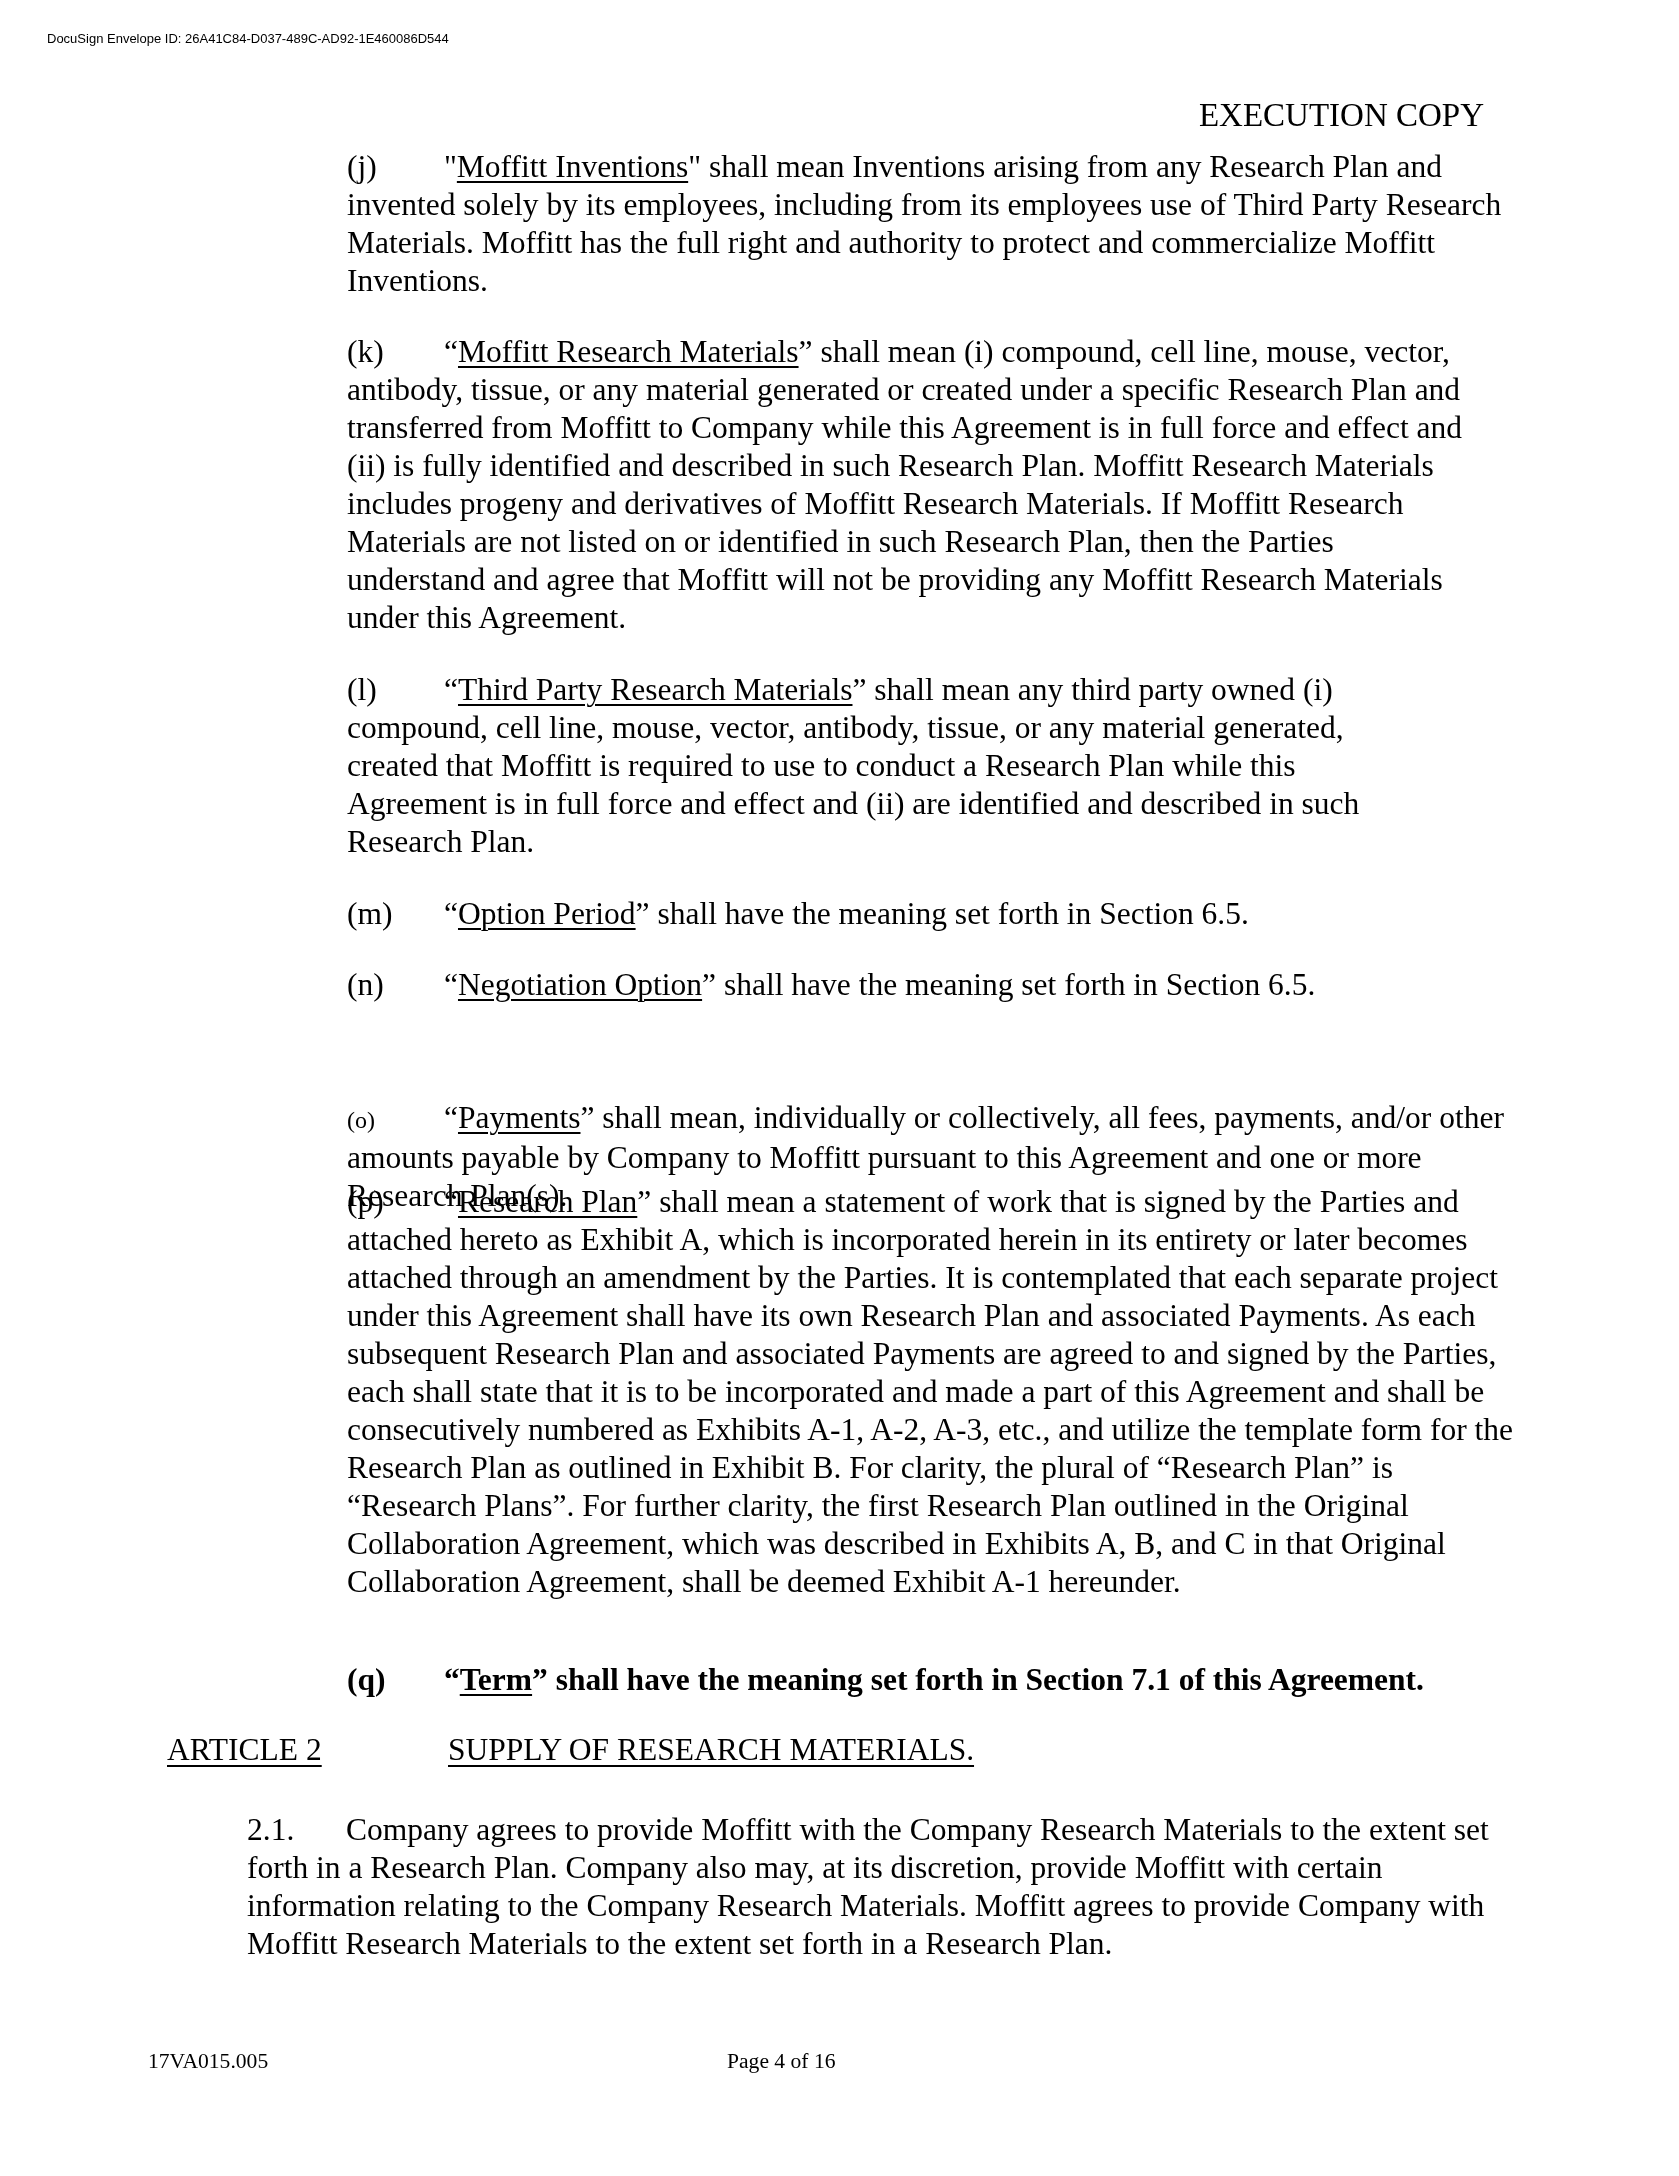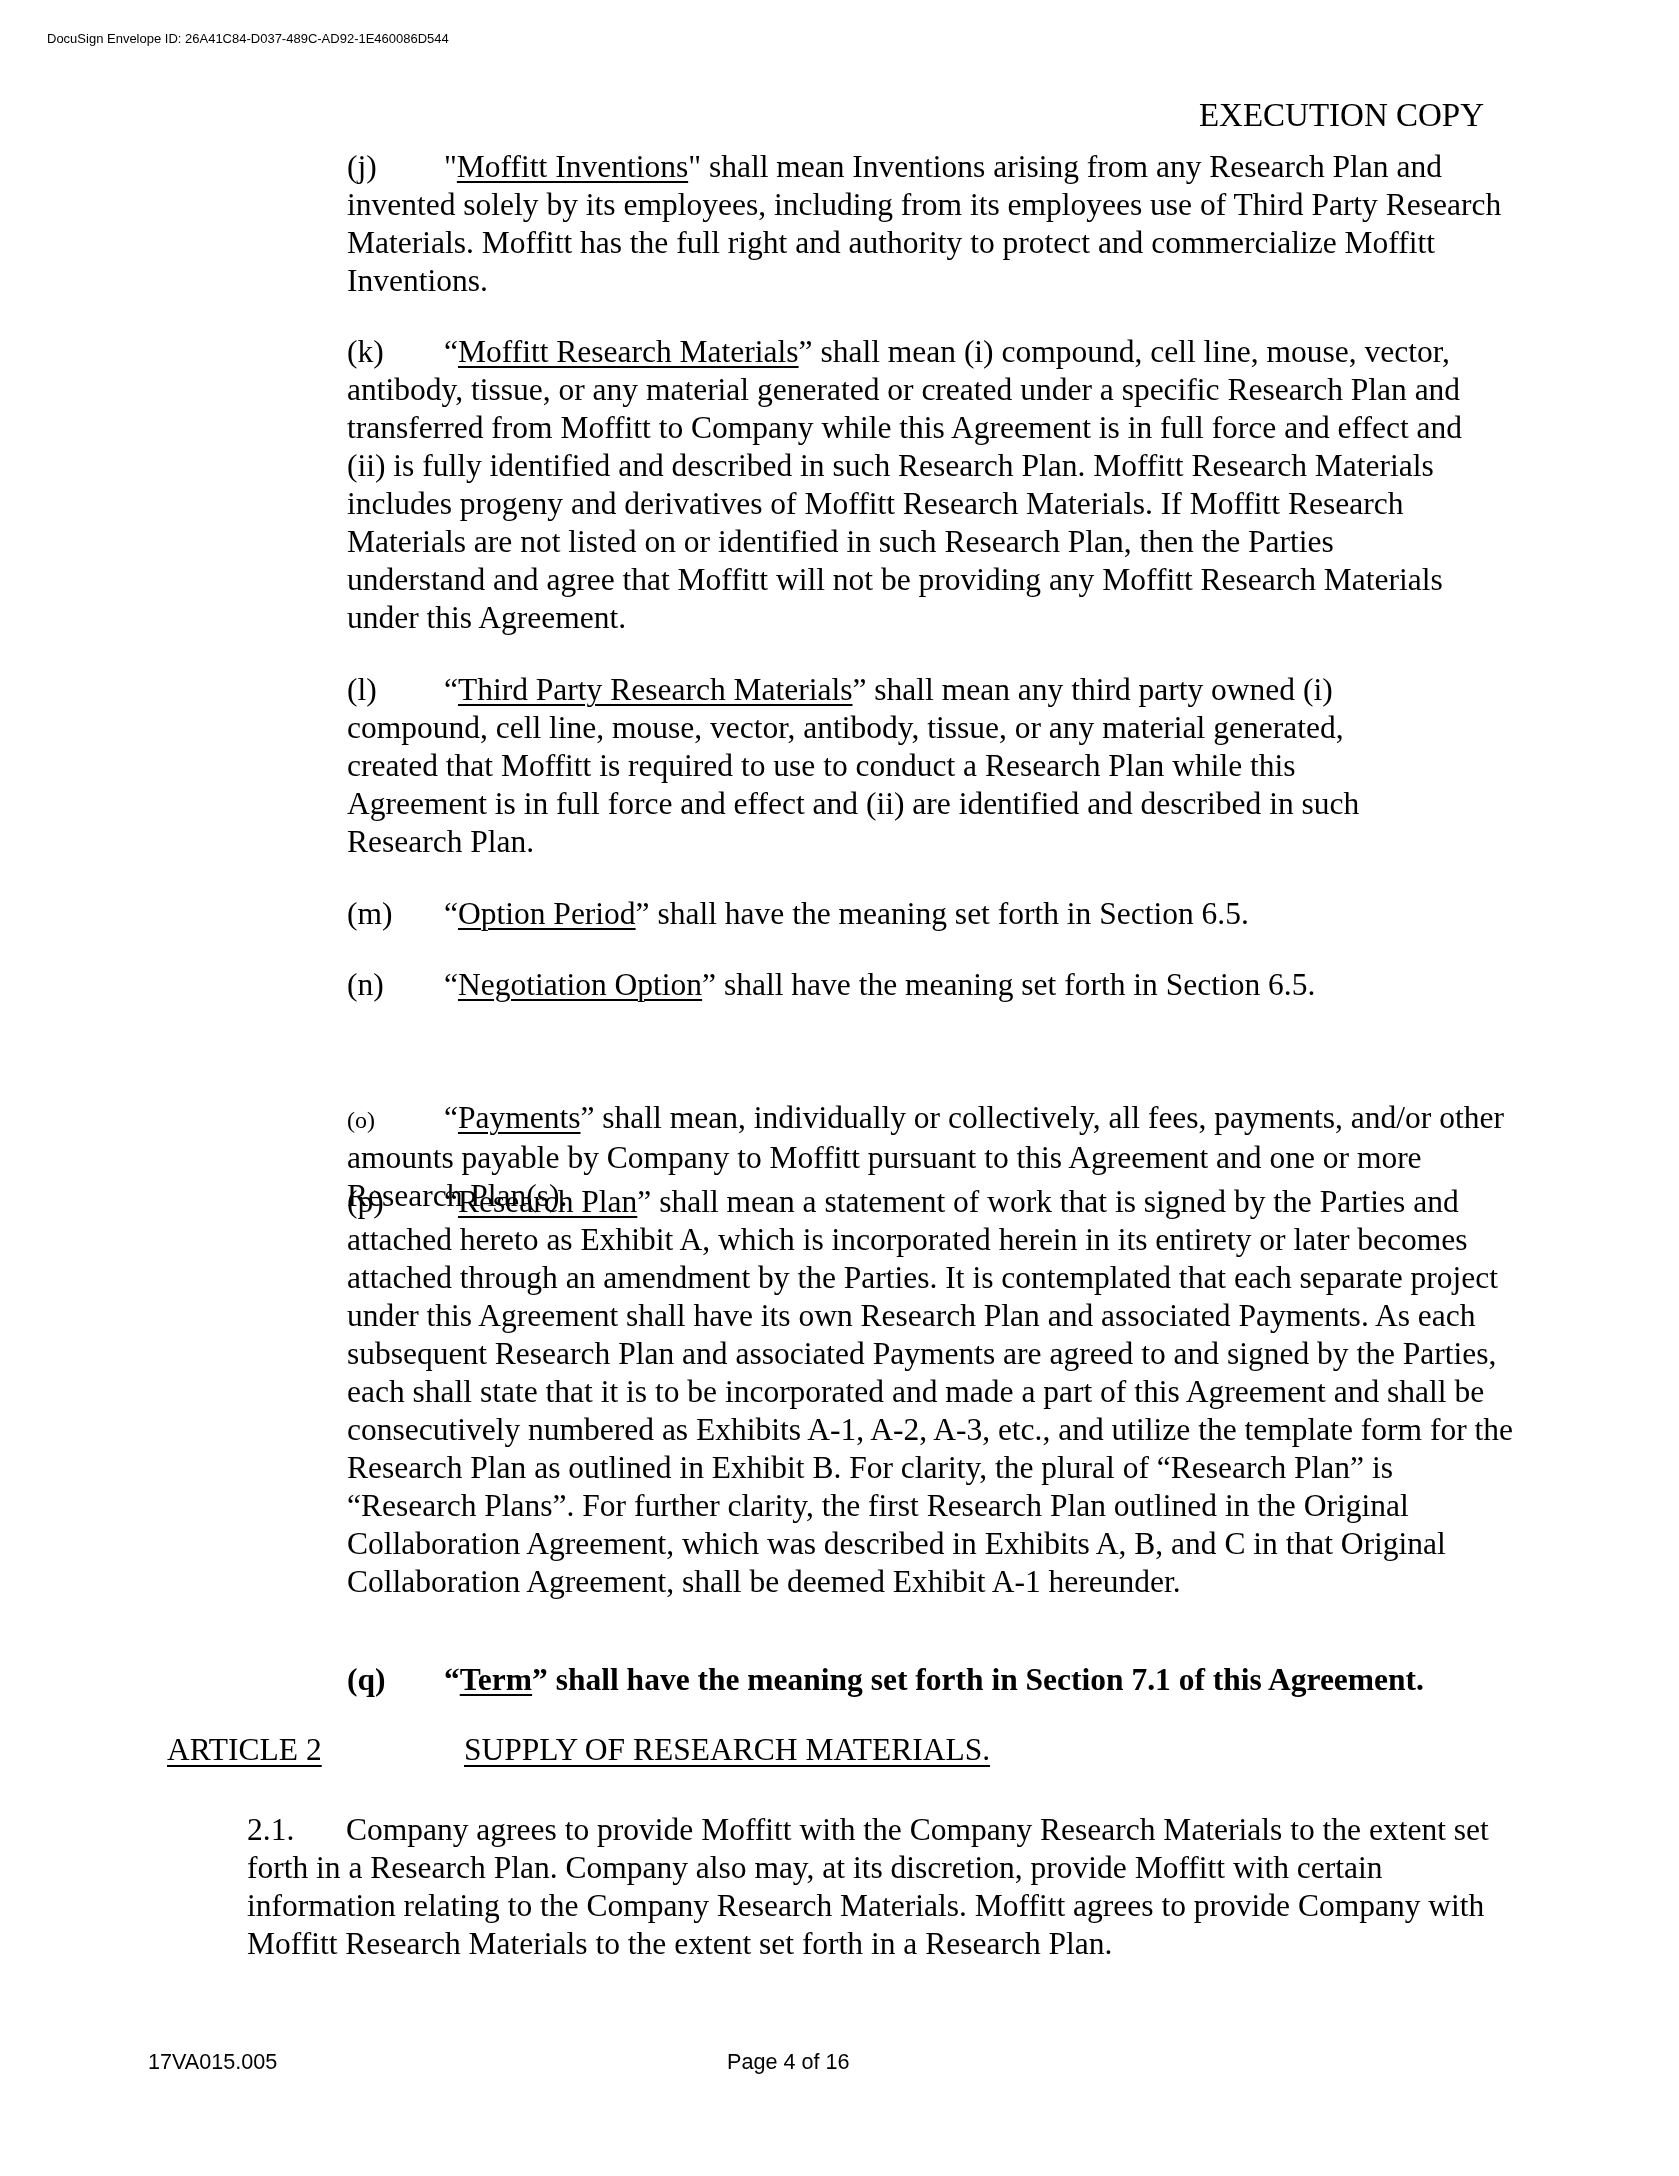--- a/index.html
+++ b/index.html
@@ -5,21 +5,21 @@
   html, body { margin: 0; padding: 0; background: #ffffff; }
   body { width: 1680px; height: 2176px; position: relative; overflow: hidden; color: #000; }
   .envelope { position: absolute; left: 47px; top: 31px; font-family: "Liberation Sans", sans-serif; font-size: 13px; }
   .exec { position: absolute; right: 196px; top: 97px; font-family: "Liberation Serif", serif; font-size: 33px; }
   .para { position: absolute; font-family: "Liberation Serif", serif; font-size: 31.5px; line-height: 38px; }
   .para p { margin: 0; }
   .lbl { display: inline-block; width: 97px; }
   .lbl.small { font-size: 24px; }
   .u { text-decoration: underline; text-decoration-thickness: 1.8px; text-underline-offset: 3.6px; }
   .article { position: absolute; top: 1732px; font-family: "Liberation Serif", serif; font-size: 31.5px; text-decoration: underline; text-decoration-thickness: 1.8px; text-underline-offset: 4.5px; margin-left: 19px; }
-  .footer { position: absolute; top: 2049px; font-family: Liberation Sans, sans-serif; font-size: 21.6px; text-align: center; }
+  .footer { position: absolute; top: 2049px; font-family: Liberation Serif, serif; font-size: 21.6px; text-align: center; }
 </style>
 </head>
 <body>
 
 <div class="envelope">DocuSign Envelope ID: 26A41C84-D037-489C-AD92-1E460086D544</div>
 <div class="exec">EXECUTION COPY</div>
 
 <div class="para" style="left:347px; top:148px; width:1161px;">
   <p><span class="lbl">(j)</span><span>"</span><span class="u">Moffitt Inventions</span><span>"</span><span> shall mean Inventions arising from any Research Plan and invented solely by its employees, including from its employees use of Third Party Research Materials.  Moffitt has the full right and authority to protect and commercialize Moffitt Inventions.</span></p>
 </div>
@@ -46,21 +46,21 @@
 
 <div class="para" style="left:347px; top:1183px; width:1170px;">
   <p><span class="lbl">(p)</span><span>“</span><span class="u">Research Plan</span><span>”</span><span> shall mean a statement of work that is signed by the Parties and attached hereto as Exhibit A, which is incorporated herein in its entirety or later becomes attached through an amendment by the Parties. It is contemplated that each separate project under this Agreement shall have its own Research Plan and associated Payments. As each subsequent Research Plan and associated Payments are agreed to and signed by the Parties, each shall state that it is to be incorporated and made a part of this Agreement and shall be consecutively numbered as Exhibits A-1, A-2, A-3, etc., and utilize the template form for the Research Plan as outlined in Exhibit B.  For clarity, the plural of “Research Plan” is “Research Plans”. For further clarity, the first Research Plan outlined in the Original Collaboration Agreement, which was described in Exhibits A, B, and C in that Original Collaboration Agreement, shall be deemed Exhibit A-1 hereunder.</span></p>
 </div>
 
 <div class="para" style="left:347px; top:1661px; width:1170px;font-weight:bold;">
   <p><span class="lbl">(q)</span><span>“</span><span class="u">Term</span><span>”</span><span> shall have the meaning set forth in Section 7.1 of this Agreement.</span></p>
 </div>
 
 <div class="article" style="left:148px; width:207px; white-space:pre;">ARTICLE 2</div>
-<div class="article" style="left:445px;font-family:Liberation Serif, serif;">SUPPLY OF RESEARCH MATERIALS.</div>
+<div class="article" style="left:429px;font-family:Liberation Serif, serif;">SUPPLY OF RESEARCH MATERIALS.</div>
 
 <div class="para" style="left:247px; top:1811px; width:1260px;">
   <p><span class="lbl" style="width:99px;">2.1.</span><span>Company agrees to provide Moffitt with the Company Research Materials to the extent set forth in a Research Plan.  Company also may, at its discretion, provide Moffitt with certain information relating to the Company Research Materials.  Moffitt agrees to provide Company with Moffitt Research Materials to the extent set forth in a Research Plan.</span></p>
 </div>
 
 <div class="footer" style="left:148px;">17VA015.005</div>
 <div class="footer" style="left:727px;">Page 4 of 16</div>
 
 
 </body></html>

